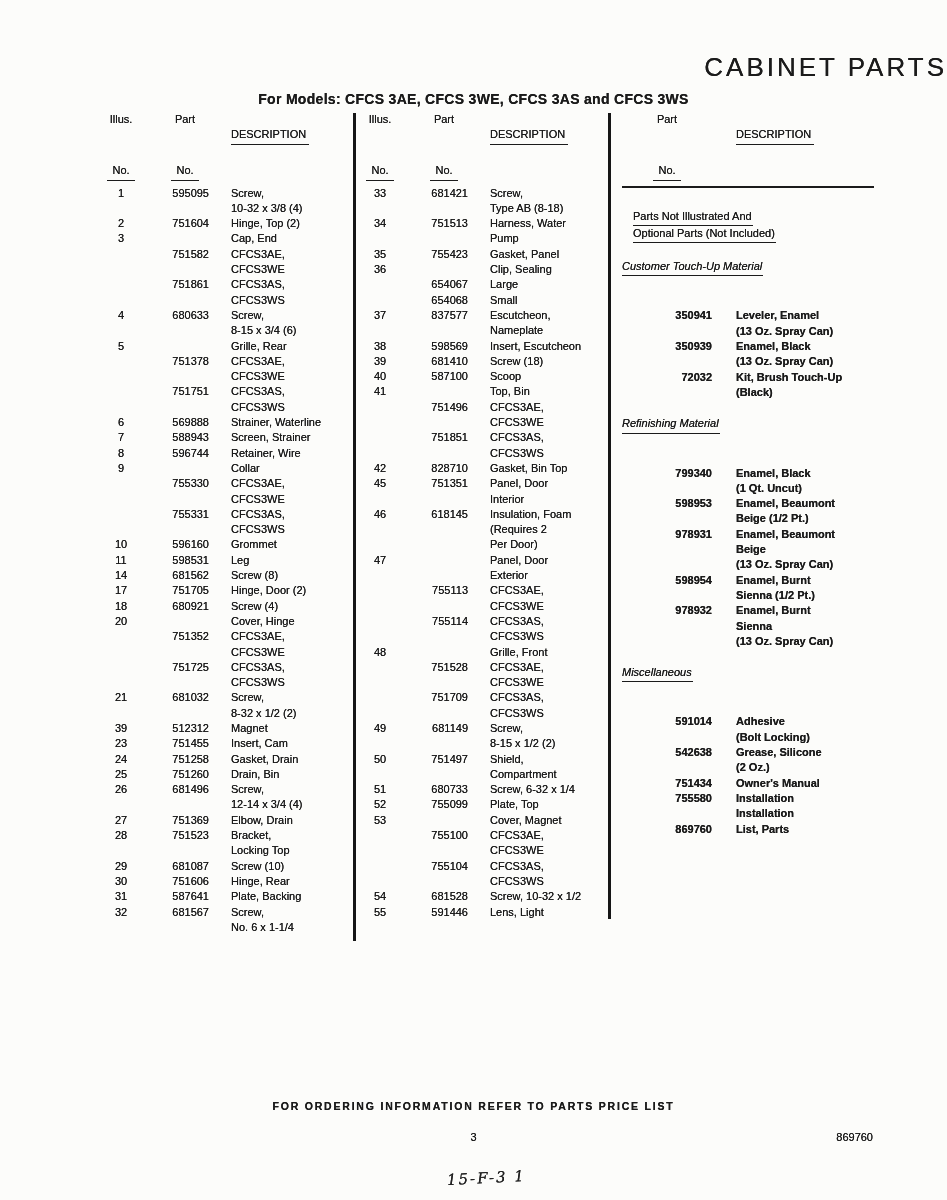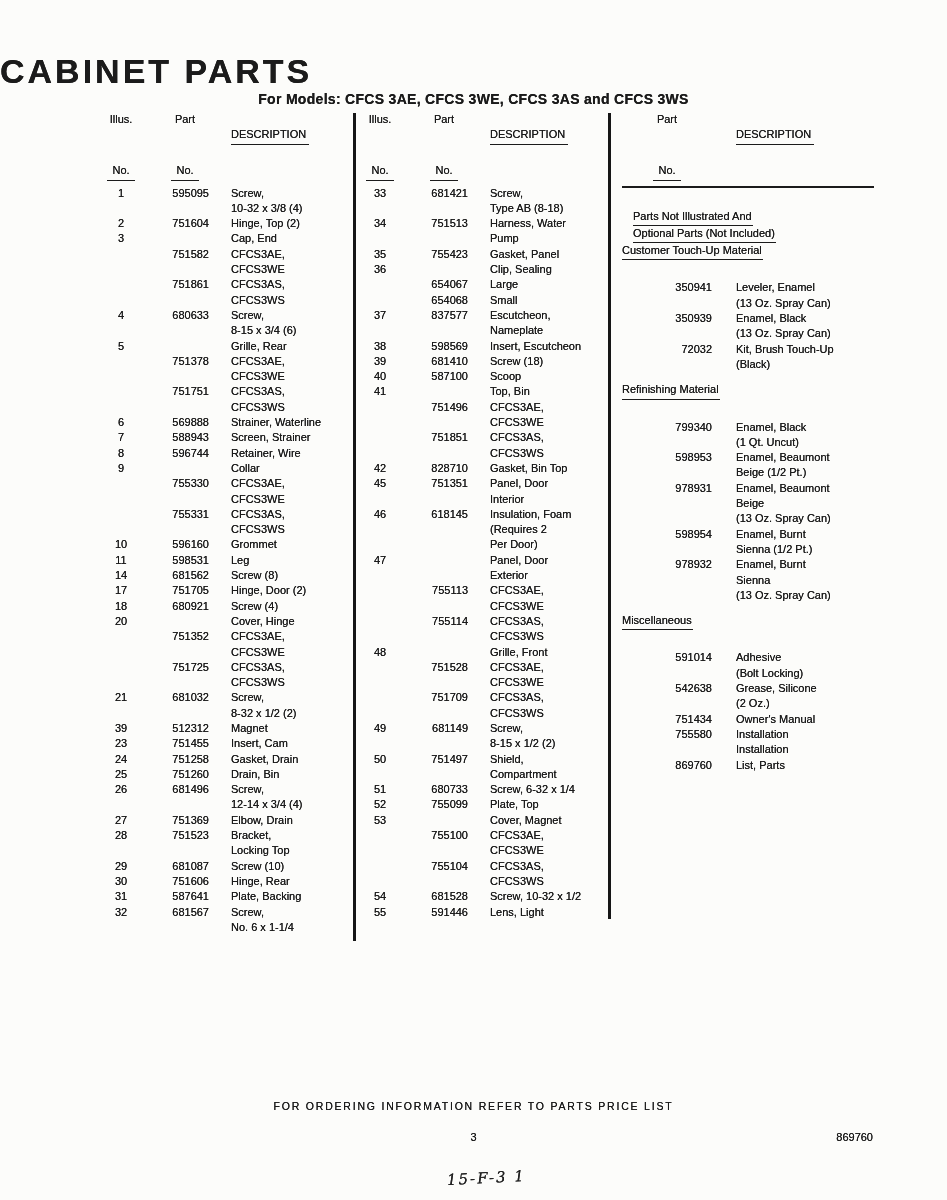--- a/index.html
+++ b/index.html
@@ -2,22 +2,22 @@
 <html><head>
 <meta charset="utf-8">
 <style>
   html,body{margin:0;padding:0;}
   body{
     width:947px;height:1200px;position:relative;overflow:hidden;
     background:#fcfcfa;color:#1b1b1b;
     font-family:"Liberation Sans",sans-serif;
     text-shadow:0 0 0.3px currentColor;
   }
-  .title{position:absolute;top:52px;left:0;width:100%;text-align:left;
-    font-size:34px;font-weight:700;letter-spacing:3px;margin:0;}
+  .title{position:absolute;top:52px;left:0;width:100%;text-align:right;
+    font-size:26px;font-weight:400;letter-spacing:3px;margin:0;}
   .subtitle{position:absolute;top:91px;left:0;width:100%;text-align:center;
     font-size:14px;font-weight:700;letter-spacing:0.3px;}
   .vdiv{position:absolute;width:3px;background:#161616;}
   .vdiv1{left:353px;top:113px;height:828px;}
   .vdiv2{left:608px;top:113px;height:806px;}
   .col{position:absolute;font-size:11px;line-height:15.3px;}
   .col1{left:103px;top:112px;width:246px;}
   .col2{left:362px;top:112px;width:242px;}
   .col3{left:622px;top:112px;width:252px;}
   .phead,.prow{display:grid;grid-template-columns:36px 72px 1fr;column-gap:10px;}
@@ -29,25 +29,25 @@
   .hc.left .hu{padding:0 3px 1px 0;}
   .phead{margin-bottom:5px;}
   .phead3{margin-bottom:0;}
   .c-illus{text-align:center;}
   .c-part{text-align:right;padding-right:12px;}
   .c-part3{text-align:right;}
   .c-desc{text-align:left;}
   .hrule{height:2px;background:#1b1b1b;margin-top:5px;}
   .note{margin-top:21px;}
   .note .hu{padding:0 1px 1px 0;margin-left:11px;}
-  .sec-title{}
+  .sec-title{margin-top:16px;font-style:italic;}
   .sec-title .hu{padding:0 1px 1px 0;}
-  .sec-rows{margin-top:20px;margin-bottom:10px;}
+  .sec-rows{margin-top:32px;margin-bottom:10px;font-weight:bold;}
   .ordering{position:absolute;top:1100px;left:0;width:100%;text-align:center;
-    font-size:10.5px;font-weight:400;letter-spacing:1.8px;}
+    font-size:10.5px;font-weight:700;letter-spacing:1.8px;}
   .pagenum{position:absolute;top:1131px;left:0;width:100%;text-align:center;font-size:11px;}
   .docnum{position:absolute;top:1131px;right:74px;font-size:11px;}
   .handwriting{position:absolute;top:1169px;left:447px;
     font-family:"DejaVu Serif",serif;font-style:italic;font-size:15px;
     letter-spacing:2px;transform:rotate(-3deg);color:#222;}
 </style>
 </head>
 <body>
 
 <div class="page">

